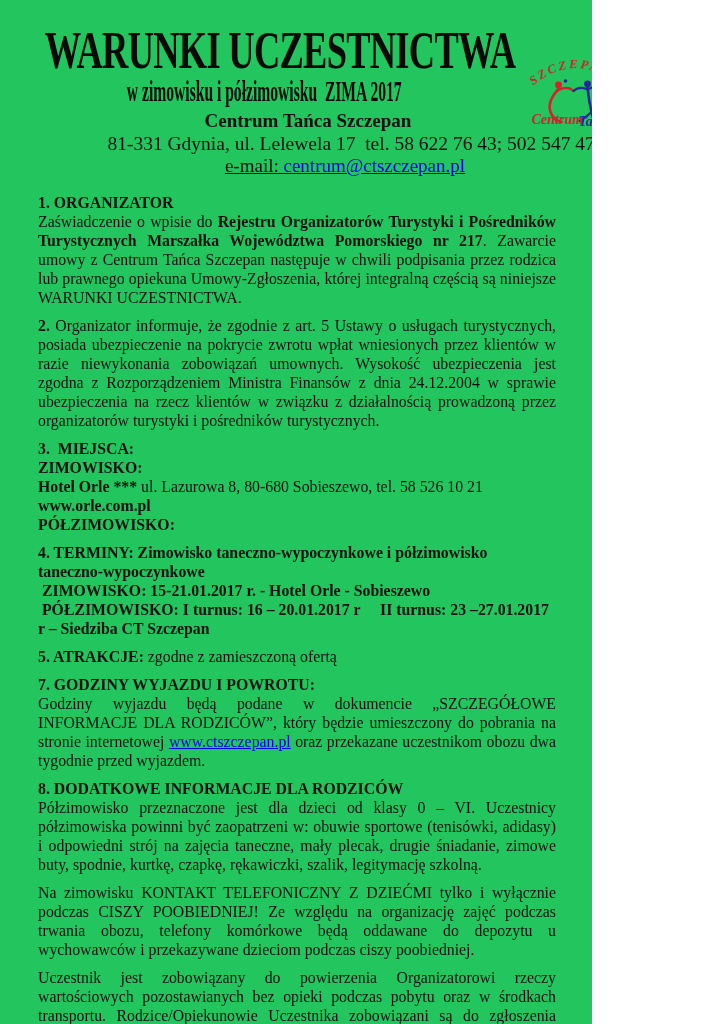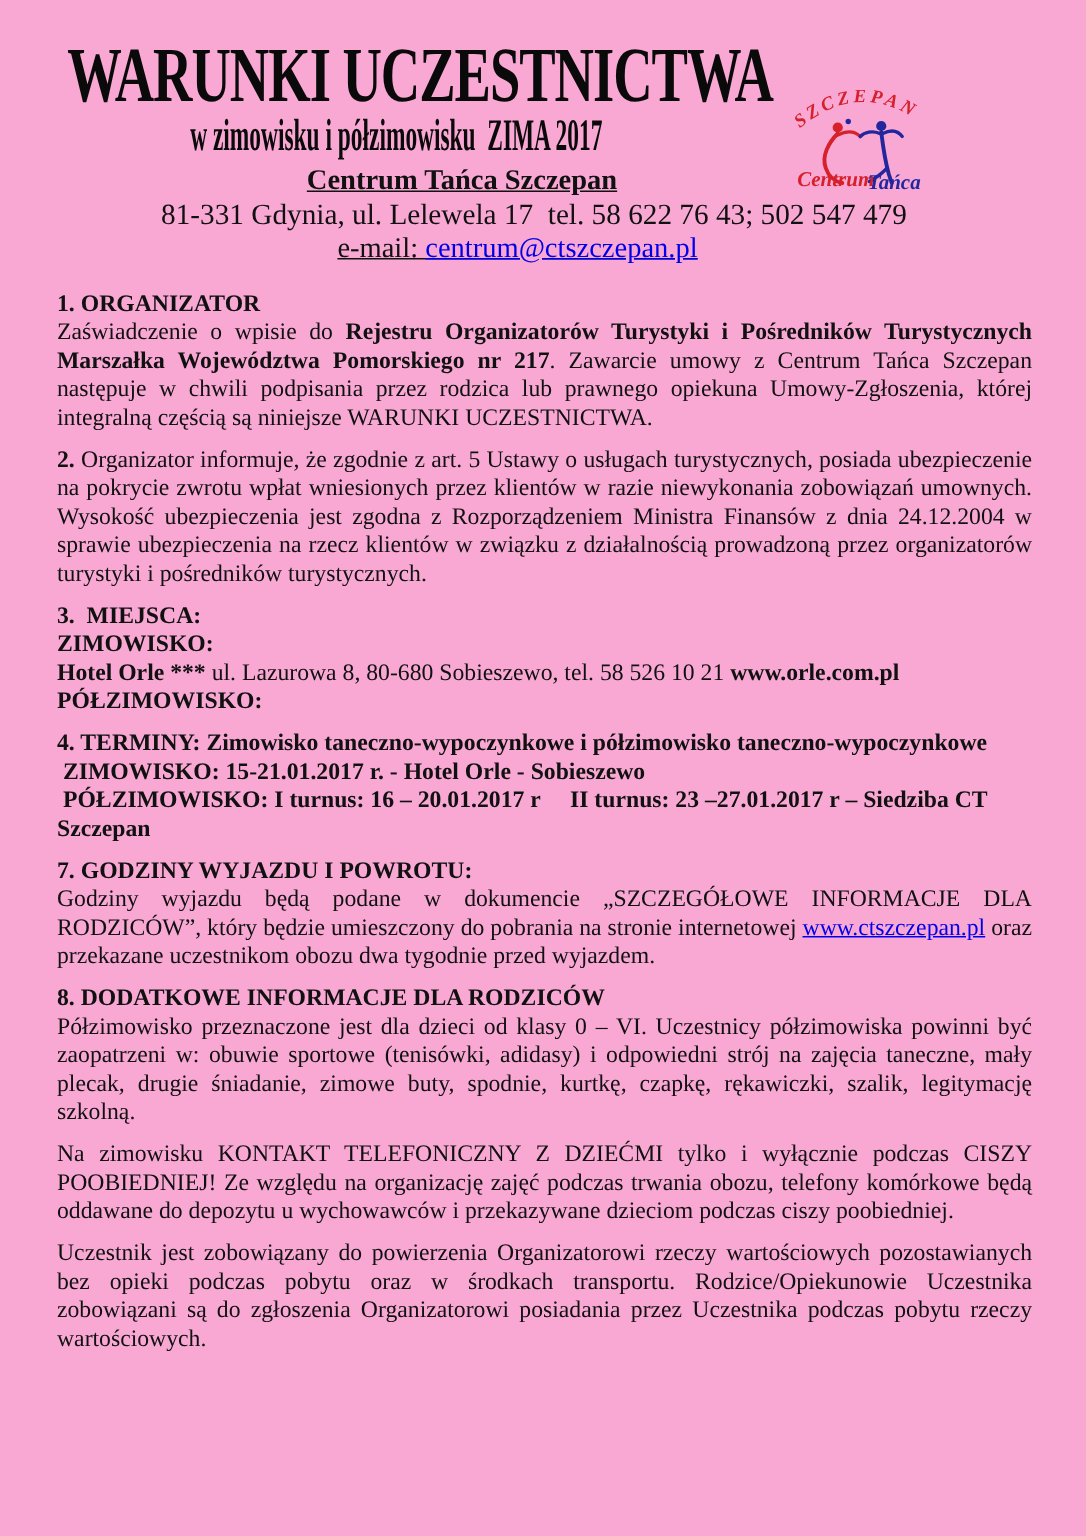--- a/index.html
+++ b/index.html
@@ -1,35 +1,35 @@
 <!DOCTYPE html>
 <html lang="pl"><head>
 <meta charset="utf-8">
 <style>
   html,body { margin:0; padding:0; background:#ffffff; }
   .page {
-    position:relative; width:724px; height:1024px; overflow:hidden;
-    background:#f9a8d4; color:#111;
+    position:relative; width:592px; height:1024px; overflow:hidden;
+    background:#22c55e; color:#111;
     font-family:"Liberation Serif","DejaVu Serif",serif;
   }
   
   .hdr { position:relative; }
   .t-wrap { width:560px; display:flex; justify-content:center; margin-top:26px; height:50px; }
   .title {
     display:inline-block; white-space:nowrap; font-weight:bold;
     font-size:52px; line-height:50px; transform:scaleX(0.70); transform-origin:center;
     letter-spacing:-1px; color:#0a0a0a;
   }
   .st-wrap { width:560px; display:flex; height:30px; }
   .subtitle {
     display:inline-block; white-space:pre; font-weight:bold;
     font-size:30px; line-height:30px; transform:scaleX(0.52); transform-origin:center;
     color:#0a0a0a;
   }
-  .org   { width:616px; text-align:center; font-weight:bold; font-size:19px; line-height:22px; margin-top:4px;text-decoration:underline; }
+  .org   { width:616px; text-align:center; font-weight:bold; font-size:19px; line-height:22px; margin-top:4px; }
   .addr  { width:712px; text-align:center; font-size:19.5px; line-height:23px; white-space:pre; }
   .email-line { width:690px; text-align:center; font-size:19px; line-height:22px;text-decoration:underline; }
   a.lnk { color:#0000e8; text-decoration:underline; cursor:pointer; }
   
   .logo { position:absolute; left:528px; top:34px; width:96px; height:70px; }
   .logo text { font-family:"Liberation Serif","DejaVu Serif",serif; }
   
   .content { margin:16px 36px 0 38px; font-size:15.8px; line-height:19px; }
   .content p { margin:0; }
   .just { text-align:justify; }
@@ -92,20 +92,23 @@
       <p><span class="b">Hotel Orle ***</span><span> ul. Lazurowa 8, 80-680 Sobieszewo, tel. 58 526 10 21 </span><span class="b">www.orle.com.pl</span></p>
       <p class="b">PÓŁZIMOWISKO:</p>
     </section>
 
     <section class="sec">
       <p class="b">4. TERMINY: Zimowisko taneczno-wypoczynkowe i półzimowisko taneczno-wypoczynkowe</p>
       <p class="b pre"> ZIMOWISKO: 15-21.01.2017 r. - Hotel Orle - Sobieszewo</p>
       <p class="b pre"> PÓŁZIMOWISKO: I turnus: 16 – 20.01.2017 r     II turnus: 23 –27.01.2017 r – Siedziba CT Szczepan</p>
     </section>
 
+    <section class="sec">
+      <p><span class="b">5. ATRAKCJE:</span><span> zgodne z zamieszczoną ofertą</span></p>
+    </section>
 
 
     <section class="sec">
       <p class="b">7. GODZINY WYJAZDU I POWROTU:</p>
       <p class="just"><span>Godziny wyjazdu będą podane w dokumencie „SZCZEGÓŁOWE INFORMACJE DLA RODZICÓW”, który będzie umieszczony do pobrania na stronie internetowej </span><a class="lnk" href="#">www.ctszczepan.pl</a><span> oraz przekazane uczestnikom obozu dwa tygodnie przed wyjazdem.</span></p>
     </section>
 
     <section class="sec">
       <p class="b">8. DODATKOWE INFORMACJE DLA RODZICÓW</p>
       <p class="just">Półzimowisko przeznaczone jest dla dzieci od klasy 0 – VI. Uczestnicy półzimowiska powinni być zaopatrzeni w: obuwie sportowe (tenisówki, adidasy) i odpowiedni strój na zajęcia taneczne, mały plecak, drugie śniadanie, zimowe buty, spodnie, kurtkę, czapkę, rękawiczki, szalik, legitymację szkolną.</p>

